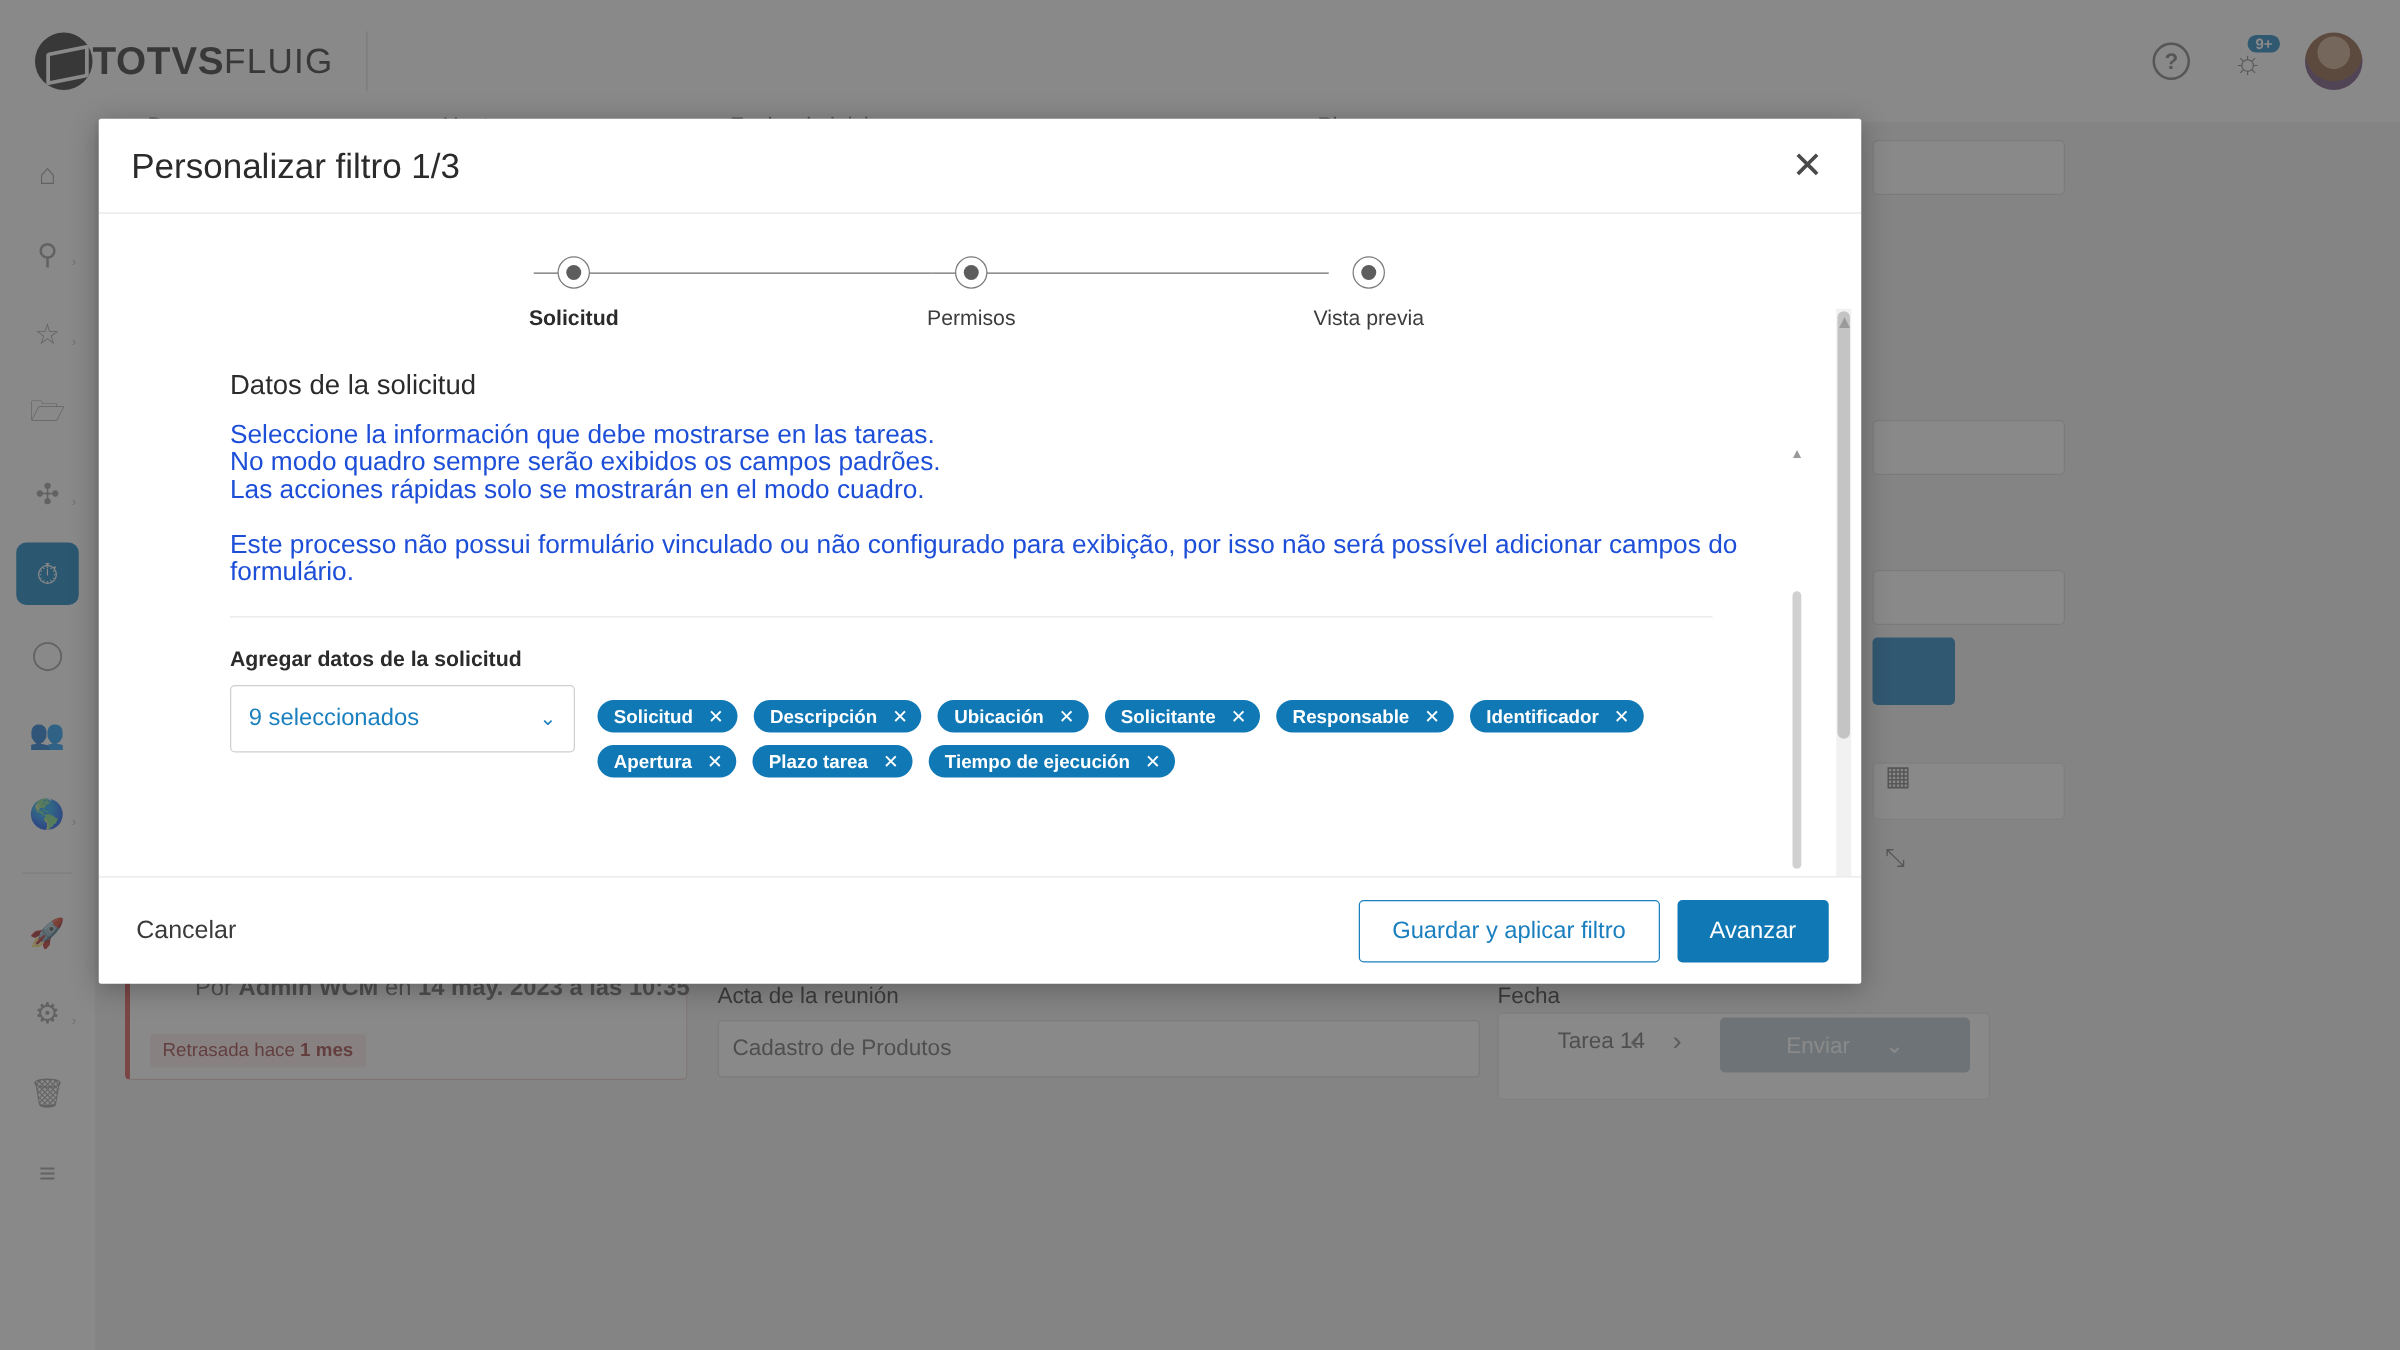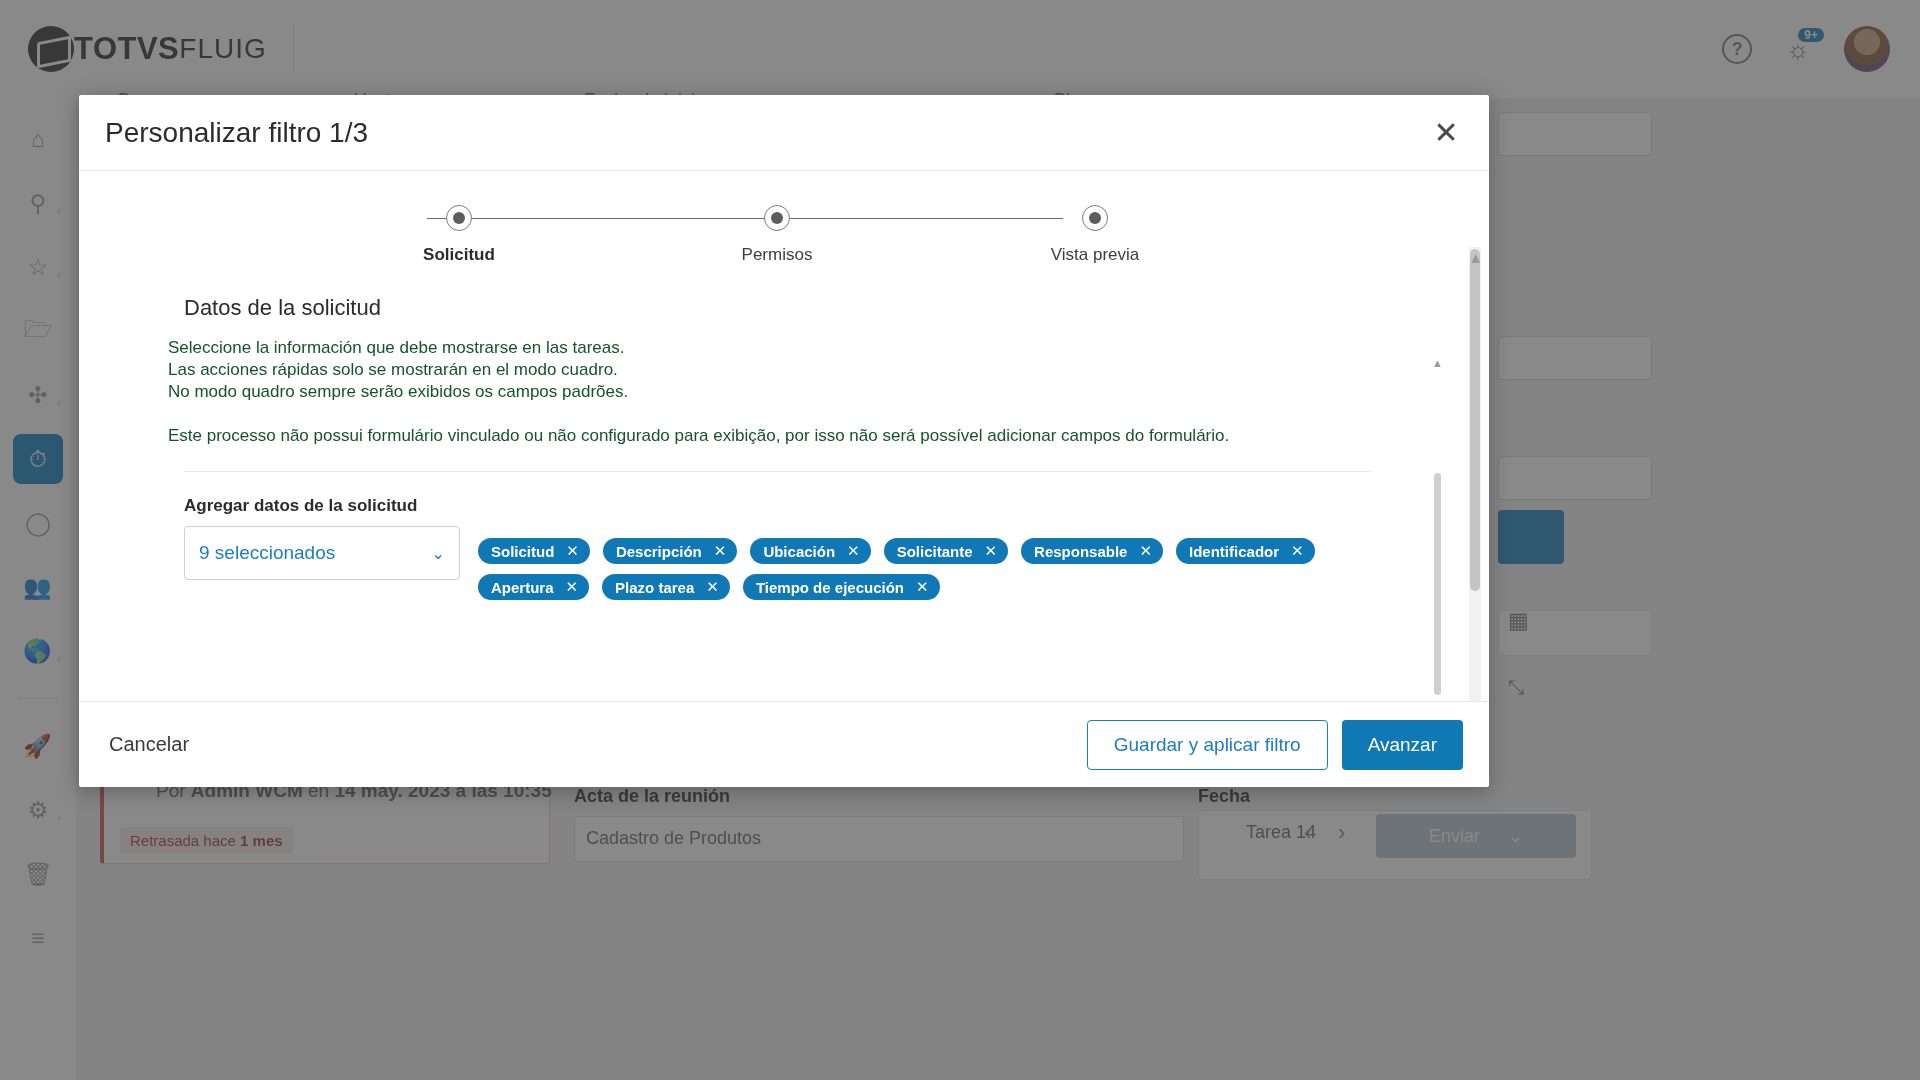--- a/index.html
+++ b/index.html
@@ -69,21 +69,21 @@
 
   
   .bg-content { position: absolute; top: 98px; left: 76px; right: 0; bottom: 0; background: #f2f2f2; }
   .bg-card {
     position: absolute; background: #fff; border: 1px solid #e4e4e4; border-radius: 4px;
   }
   .bg-field {
     position: absolute; background: #fff; border: 1px solid #d9d9d9; border-radius: 4px;
   }
   .bg-text { position: absolute; color: #666; font-size: 18px; }
-  .bg-text.strong { color: #333; font-weight: bold; }
+  .bg-text.strong { color: #333; font-weight: normal; }
   .bg-redcard {
     position: absolute; background: #fff; border: 1px solid #e8c9c9;
     border-left: 4px solid #d9534f; border-radius: 4px;
   }
   .bg-pill {
     position: absolute; background: #fbeaea; color: #9c3b3b;
     font-size: 15px; padding: 5px 10px; border-radius: 3px;
   }
   .bg-blue-btn {
     position: absolute; background: #1a7fbf; border-radius: 4px;
@@ -135,21 +135,21 @@
     position: relative; z-index: 2;
   }
   .step-dot { width: 12px; height: 12px; border-radius: 50%; background: #5d5d5d; }
   .step-label { margin-top: 14px; font-size: 17px; color: #3d3d3d; white-space: nowrap; }
   .step-label.active { font-weight: bold; color: #2b2b2b; }
   .step-line {
     position: absolute; top: 13px; height: 1px; background: #6e6e6e; z-index: 1;
   }
 
   .sec-title { font-size: 22px; color: #2b2b2b; margin: 6px 0 16px 79px; }
-  .sec-para { margin-left: 63px; color: #14532d; font-size: 17px; line-height: 22px; }
+  .sec-para { margin-left: 79px; color: #1d4ed8; font-size: 21px; line-height: 22px; }
   .sec-para.spaced { margin-top: 22px; }
 
   .divider { height: 1px; background: #e8e8e8; margin: 24px 79px 0 79px; }
 
   .field-label { margin: 24px 0 10px 79px; font-size: 17px; color: #2b2b2b; font-weight: bold; }
 
   .row-select {
     display: flex; align-items: flex-start; margin-left: 79px; gap: 18px;
   }
   .select-box {
@@ -318,22 +318,22 @@
             <div class="step-circle">
                 <div class="step-dot"></div>
               </div>
             <div class="step-label">Vista previa</div>
           </div>
         </div>
 
         <div class="sec-title">Datos de la solicitud</div>
 
         <div class="sec-para">Seleccione la información que debe mostrarse en las tareas.</div>
+        <div class="sec-para">No modo quadro sempre serão exibidos os campos padrões.</div>
         <div class="sec-para">Las acciones rápidas solo se mostrarán en el modo cuadro.</div>
-        <div class="sec-para">No modo quadro sempre serão exibidos os campos padrões.</div>
 
         <div class="sec-para spaced">Este processo não possui formulário vinculado ou não configurado para exibição, por isso não será possível adicionar campos do formulário.</div>
 
         <div class="divider"></div>
 
         <div class="field-label">Agregar datos de la solicitud</div>
 
         <div class="row-select">
           <div class="select-box">
             <span>9 seleccionados</span>

